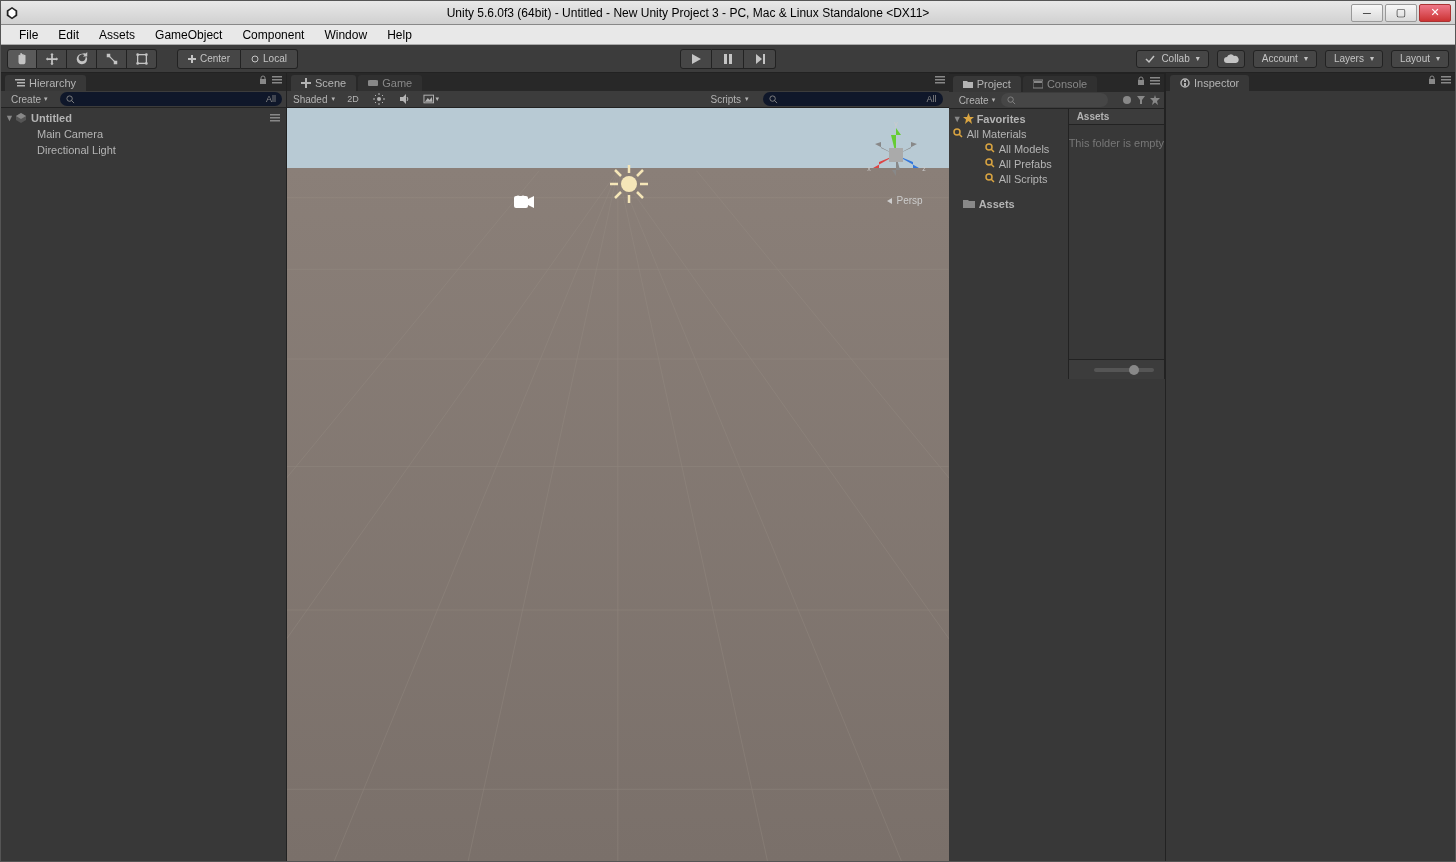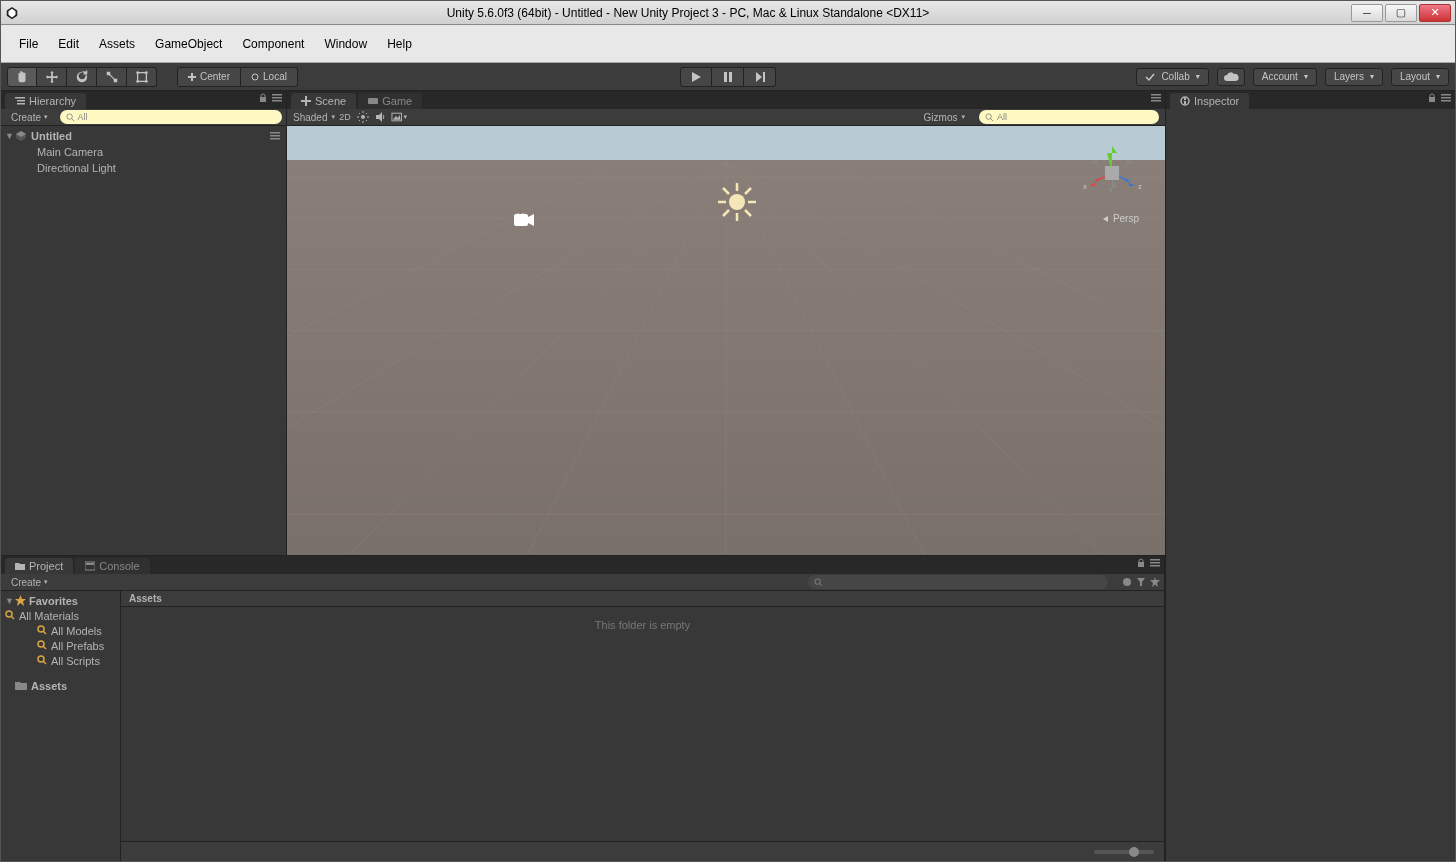--- a/index.html
+++ b/index.html
@@ -11,21 +11,21 @@
 .title-bar { height: 24px; background: linear-gradient(to bottom, #e8e8e8, #d0d0d0); display: flex; align-items: center; padding: 0 4px; border-bottom: 1px solid #888; }
 .title-bar .unity-logo { width: 14px; height: 14px; margin-right: 6px; }
 .title-bar .title-text { flex: 1; color: #000; font-size: 12px; text-align: center; }
 .title-bar .win-buttons { display: flex; gap: 2px; }
 .win-btn { width: 32px; height: 18px; display: flex; align-items: center; justify-content: center; border-radius: 2px; cursor: default; }
 .win-min { background: linear-gradient(#f8f8f8,#dadada); border:1px solid #999; color:#222; }
 .win-max { background: linear-gradient(#f8f8f8,#dadada); border:1px solid #999; color:#222; }
 .win-close { background: linear-gradient(#e78,#c33); border:1px solid #a33; color:#fff; }
 
 
-.menu-bar { height: 38px; background: #e8e8e8; display: flex; align-items: center; padding: 0 8px; gap: 0; border-bottom: 1px solid #aaa; }
+.menu-bar { height: 20px; background: #e8e8e8; display: flex; align-items: center; padding: 0 8px; gap: 0; border-bottom: 1px solid #aaa; }
 .menu-item { padding: 3px 10px; color: #000; font-size: 12px; cursor: default; }
 
 
 .toolbar { height: 28px; background: #3c3c3c; display: flex; align-items: center; padding: 0 6px; border-bottom: 1px solid #222; position: relative; }
 .tool-group { display: flex; gap: 0; }
 .tool-btn { width: 30px; height: 20px; background: #464646; border: 1px solid #222; display: flex; align-items: center; justify-content: center; cursor: default; }
 .tool-btn.active { background: #5a5a5a; }
 .tool-btn svg { width: 14px; height: 14px; fill: #c4c4c4; }
 .tool-btn:first-child { border-radius: 3px 0 0 3px; }
 .tool-btn:last-child { border-radius: 0 3px 3px 0; }
@@ -59,35 +59,35 @@
 .panel-tabs { height: 18px; background: #282828; display: flex; align-items: flex-end; padding-left: 4px; position: relative; }
 .panel-tab { height: 16px; padding: 0 10px; background: #383838; border-radius: 3px 3px 0 0; display: flex; align-items: center; gap: 4px; font-size: 11px; color: #b4b4b4; cursor: default; margin-right: 2px; }
 .panel-tab.inactive { background: #303030; color: #888; }
 .panel-tab svg { width: 10px; height: 10px; fill: #b4b4b4; }
 .panel-options { position: absolute; right: 4px; top: 2px; display: flex; gap: 4px; align-items: center; }
 .tiny-icon { width: 10px; height: 10px; fill: #888; cursor: default; }
 
 
 .sub-toolbar { height: 17px; background: #3c3c3c; display: flex; align-items: center; padding: 0 4px; border-bottom: 1px solid #222; }
 .create-btn { font-size: 10px; color: #b4b4b4; padding: 0 6px; display: flex; align-items: center; gap: 3px; cursor: default; }
-.search-field { flex: 1; height: 14px; background: #fef9c3; border-radius: 8px; margin-left: 6px; display: flex; align-items: center; padding: 0 6px; }
+.search-field { flex: 1; height: 14px; background: #0f172a; border-radius: 8px; margin-left: 6px; display: flex; align-items: center; padding: 0 6px; justify-content: space-between; }
 .search-field svg { width: 9px; height: 9px; fill: #888; }
 .search-text { font-size: 9px; color: #888; margin-left: 3px; }
 
 .hierarchy-list { flex: 1; background: #383838; padding: 2px 0; overflow: auto; }
 .h-row { height: 16px; display: flex; align-items: center; padding-left: 4px; font-size: 11px; color: #b4b4b4; cursor: default; }
 .h-row.scene { font-weight: bold; }
 .h-row .expand { width: 10px; font-size: 9px; color: #888; }
 .h-row .unity-cube { width: 12px; height: 12px; margin-right: 4px; }
 .scene-extra { margin-left: auto; margin-right: 6px; display: flex; gap: 3px; }
 
 
 .scene-tabs { height: 18px; background: #282828; display: flex; align-items: flex-end; padding-left: 4px; position: relative; }
 .scene-toolbar { height: 17px; background: #3c3c3c; display: flex; align-items: center; padding: 0 6px; border-bottom: 1px solid #222; gap: 10px; justify-content: space-between; }
-.scene-toolbar .left-part { display: flex; align-items: center; gap: 2px; }
+.scene-toolbar .left-part { display: flex; align-items: center; gap: 10px; }
 .scene-toolbar .right-part { display: flex; align-items: center; gap: 8px; }
 .shaded-dd { font-size: 10px; color: #b4b4b4; display: flex; align-items: center; gap: 4px; cursor: default; }
 .st-icon { width: 16px; height: 14px; display: flex; align-items: center; justify-content: center; cursor: default; }
 .st-icon svg { width: 12px; height: 12px; fill: #b4b4b4; }
 
 .scene-viewport { flex: 1; position: relative; overflow: hidden; background: linear-gradient(to bottom, #b8cad4 0%, #b8cad4 8%, #8a7f78 8%, #7a706a 100%); }
 .scene-grid { position: absolute; inset: 0; }
 .scene-grid svg { width:100%; height:100%; }
 
 .sun-icon { position: absolute; top: 55px; left: 50%; transform: translateX(-10px); }
@@ -118,21 +118,21 @@
 .proj-content { flex: 1; display: flex; flex-direction: column; background: #383838; }
 .breadcrumb { height: 16px; background: #3c3c3c; display: flex; align-items: center; padding: 0 8px; font-size: 10px; font-weight: bold; color: #b4b4b4; border-bottom: 1px solid #222; }
 .empty-msg { flex: 1; display: flex; align-items: flex-start; justify-content: center; padding-top: 12px; font-size: 11px; color: #777; }
 .proj-footer { height: 20px; background: #3c3c3c; border-top: 1px solid #222; display: flex; align-items: center; justify-content: flex-end; padding: 0 10px; }
 .slider { width: 60px; height: 4px; background: #555; border-radius: 2px; position: relative; }
 .slider-thumb { position: absolute; right: 15px; top: -3px; width: 10px; height: 10px; background: #888; border-radius: 50%; }
 
 
 .inspector-body { flex: 1; background: #383838; }
 
-.hsplit { display: flex; flex-direction: column; flex: 1; min-height: 0; }
+.hsplit { display: flex; flex-direction: row; flex: 1; min-height: 0; }
 .hsplit-top { flex: 1; display: flex; min-height: 0; }
 </style>
 </head>
 <body>
 
 <div class="window-frame">
 
   <div class="title-bar">
     <svg class="unity-logo" viewBox="0 0 16 16">
         <polygon points="8,1 14,5 14,11 8,15 2,11 2,5" fill="#222"></polygon>
@@ -376,21 +376,21 @@
               <div class="st-icon">
                   <svg viewBox="0 0 12 12">
                     <rect x="1" y="2" width="10" height="8" fill="none" stroke="#b4b4b4"></rect>
                     <polygon points="2,9 5,5 7,7 9,4 10,9"></polygon>
                   </svg>
                   <span style="font-size:7px;margin-left:1px">▾</span>
                 </div>
             </div>
             <div class="right-part">
               <div class="shaded-dd">
-                <span>Gizmos</span>
+                <span>Scripts</span>
                 <span style="font-size:7px">▾</span>
               </div>
               <div class="search-field" style="width:180px">
                 <svg viewBox="0 0 10 10">
                     <circle cx="4" cy="4" r="3" fill="none" stroke="#888"></circle>
                     <path d="M6 6l3 3" stroke="#888"></path>
                   </svg>
                 <span class="search-text">All</span>
               </div>
             </div>

